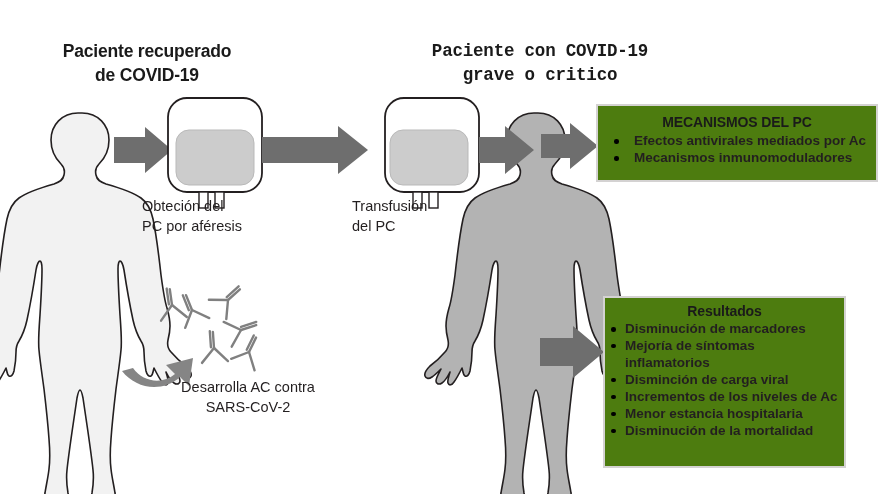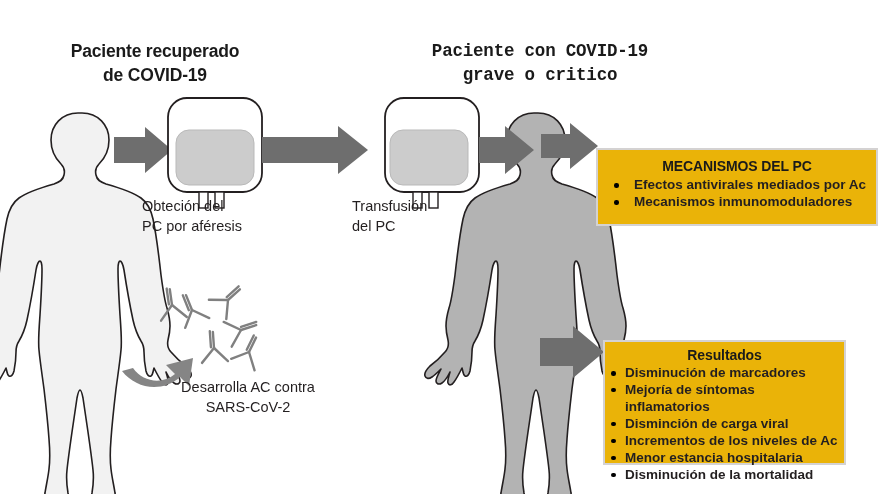--- a/index.html
+++ b/index.html
@@ -23,21 +23,21 @@
   .heading {
     position: absolute;
     font-weight: bold;
     color: #1a1a1a;
     font-size: 17.5px;
     line-height: 1.35;
     text-align: center;
     letter-spacing: -0.2px;
     white-space: pre-line;
   }
-  #title-left  { left: 20px;   top: 40px;  width: 270px; }
+  #title-left  { left: 12px;   top: 40px;  width: 270px; }
   #title-right { left: 405px; top: 40px;  width: 270px; font-family: Liberation Mono, monospace; }
 
   
   .bag-label {
     position: absolute;
     font-size: 14.5px;
     color: #231f20;
     line-height: 1.35;
     white-space: pre-line;
   }
@@ -53,27 +53,26 @@
     font-size: 14.5px;
     color: #231f20;
     line-height: 1.35;
     text-align: center;
     white-space: pre-line;
   }
 
   
   .info-box {
     position: absolute;
-    background: #eab308;
+    background: #4d7c0f;
     border: 2px solid #d4d2d2;
     box-sizing: border-box;
-    margin-top: 44px;
   }
   #box-mechanisms { left: 596px; top: 104px; width: 282px; height: 78px; }
-  #box-results    { left: 603px; top: 296px; width: 243px; height: 125px; }
+  #box-results    { left: 603px; top: 296px; width: 243px; height: 172px; }
 
   .box-title {
     text-align: center;
     font-weight: bold;
     color: #1a1a1a;
     letter-spacing: -0.1px;
   }
   #box-mechanisms .box-title { font-size: 14px; margin: 8px 0 3px 0; }
   #box-results .box-title    { font-size: 14px; margin: 5px 0 2px 0; }
 

